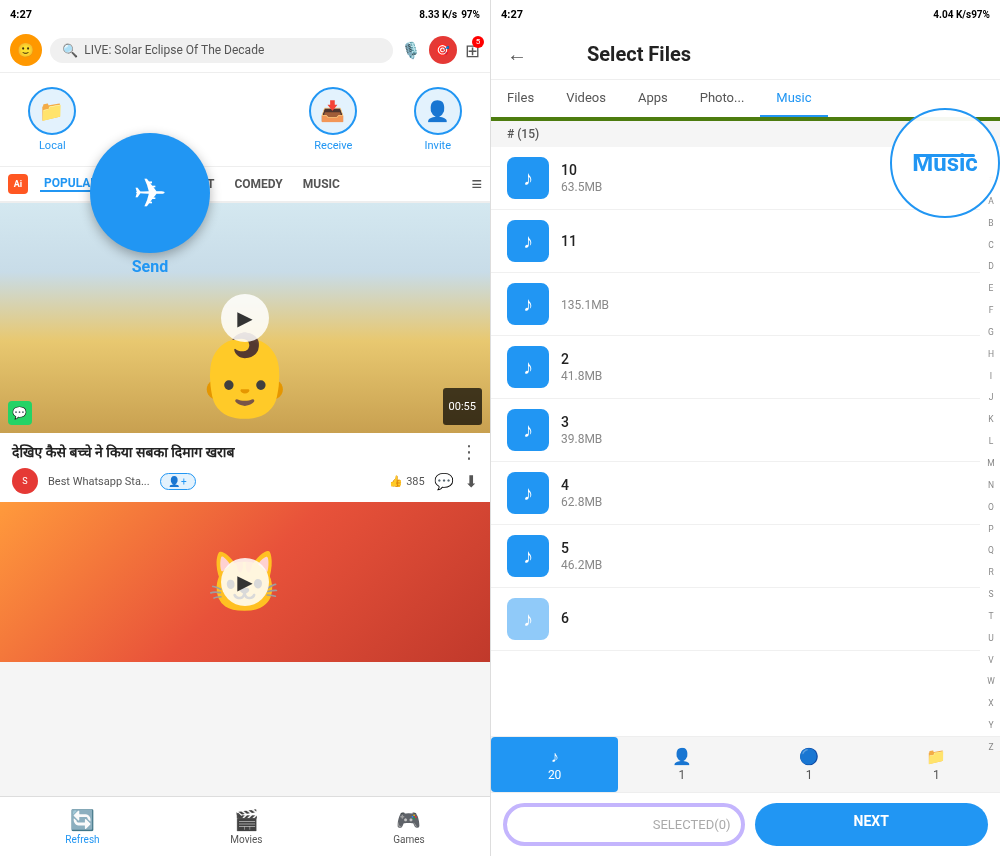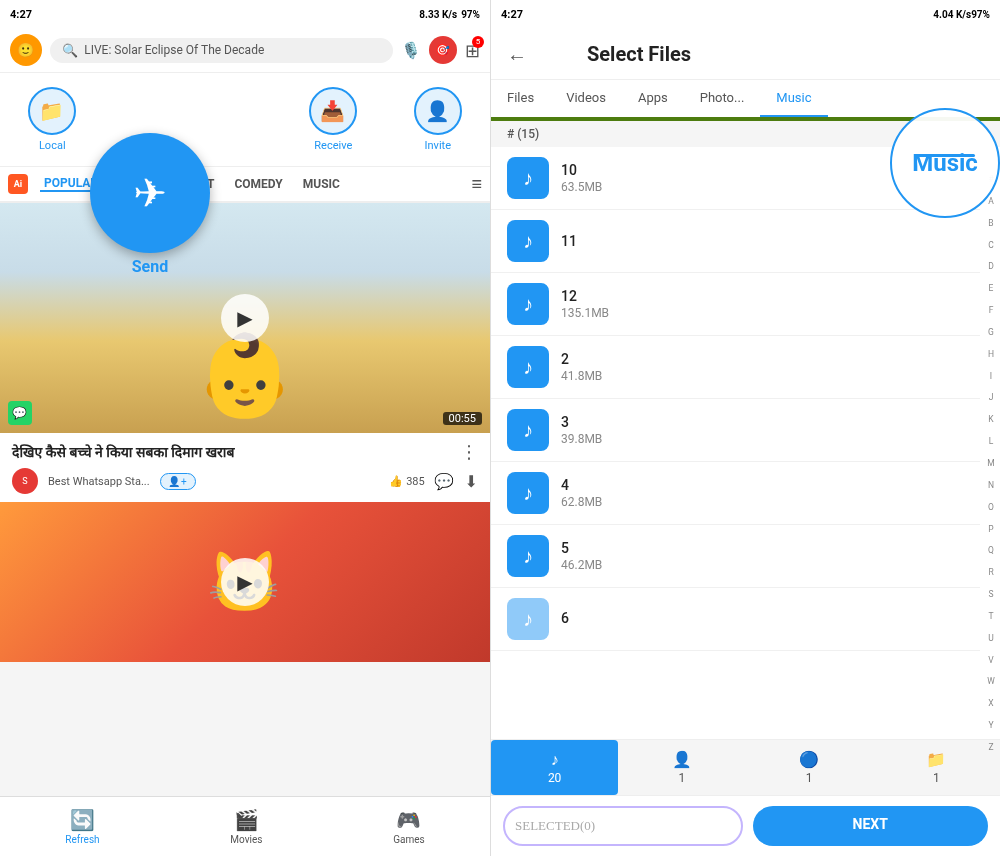--- a/index.html
+++ b/index.html
@@ -132,21 +132,21 @@
       position: absolute;
       width: 48px; height: 48px; border-radius: 50%;
       background: rgba(255,255,255,0.85);
       display: flex; align-items: center; justify-content: center;
       font-size: 20px; color: #333;
       z-index: 2;
     }
     .duration-badge {
       position: absolute; bottom: 8px; right: 8px;
       background: rgba(0,0,0,0.7); color: white;
-      font-size: 11px; padding: 0 6px; border-radius: 3px;
+      font-size: 11px; padding: 12px 6px; border-radius: 3px;
     }
     .whatsapp-badge {
       position: absolute; bottom: 8px; left: 8px;
       width: 24px; height: 24px; border-radius: 4px;
       background: #25d366; color: white;
       display: flex; align-items: center; justify-content: center; font-size: 12px;
     }
 
     
     .video-info {
@@ -347,28 +347,27 @@
     
     .bottom-action-row {
       display: flex;
       padding: 10px 12px;
       gap: 10px;
       background: #fff;
       border-top: 1px solid #eee;
     }
     .selected-btn {
       flex: 1;
-      border: 2px solid #c4b5fd;
+      border: 4px solid #c4b5fd;
       border-radius: 24px;
       padding: 10px;
-      text-align: left;
+      text-align: right;
       font-size: 13px;
       color: #aaa;
       background: #fff;
-      font-family: Liberation Serif, serif;
     }
     .next-btn {
       flex: 1;
       background: #2196f3;
       border-radius: 24px;
       padding: 10px;
       text-align: center;
       font-size: 14px;
       color: white;
       font-weight: bold;
@@ -544,21 +543,20 @@
       </div>
       <div class="file-item">
         <div class="file-icon">♪</div>
         <div class="file-info">
           <div class="file-name">11</div>
         </div>
       </div>
       <div class="file-item">
         <div class="file-icon">♪</div>
         <div class="file-info">
-          <div class="file-name">12</div>
           <div class="file-size">135.1MB</div>
         </div>
       </div>
       <div class="file-item">
         <div class="file-icon">♪</div>
         <div class="file-info">
           <div class="file-name">2</div>
           <div class="file-size">41.8MB</div>
         </div>
       </div>

